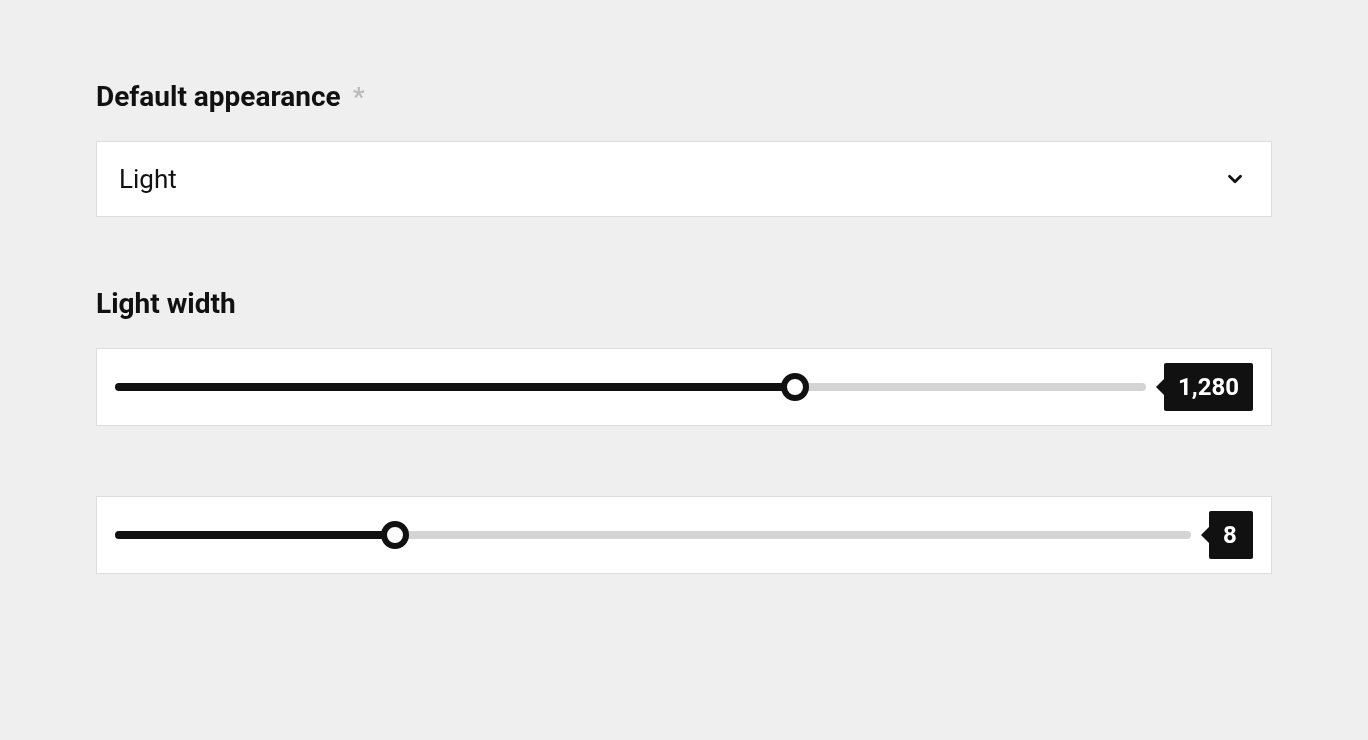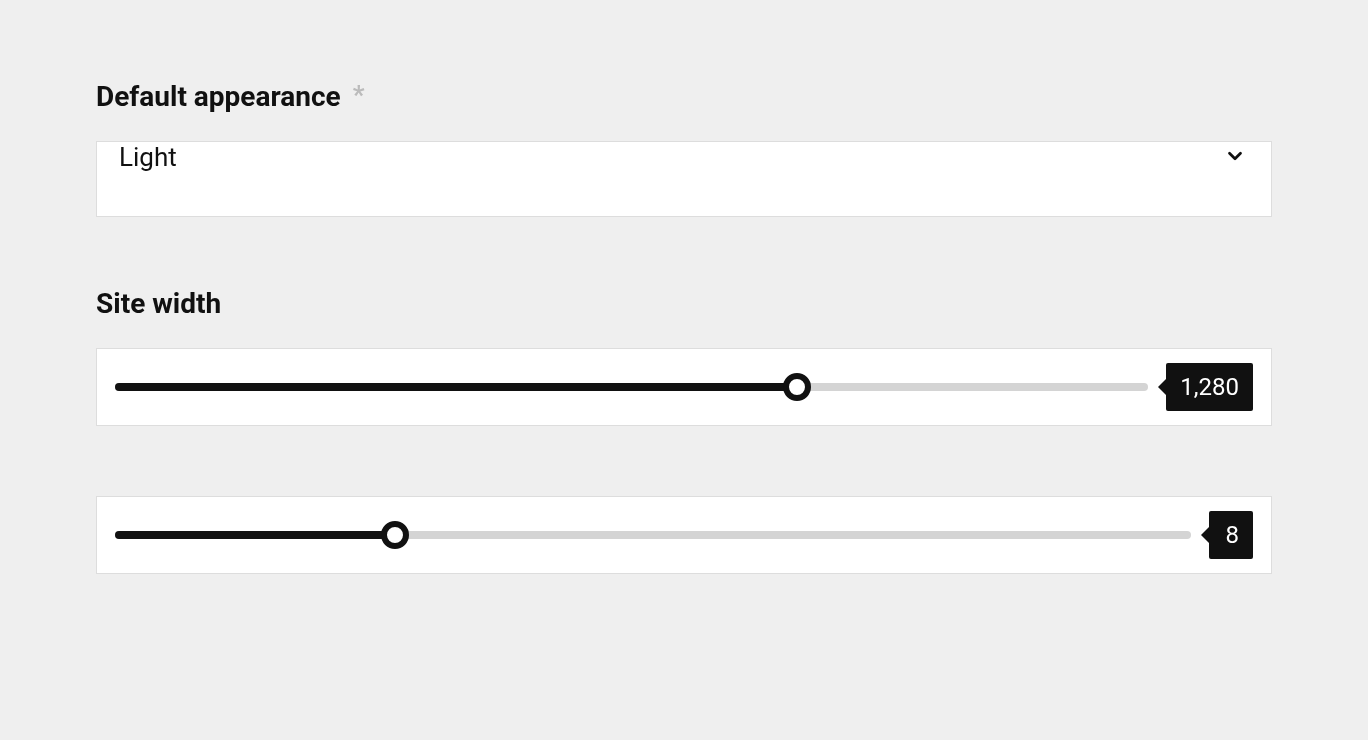--- a/index.html
+++ b/index.html
@@ -16,35 +16,35 @@
     }
     .field-group {
       margin-bottom: 70px;
     }
     .field-label {
       font-size: 28px;
       font-weight: 700;
       color: #111;
       margin-bottom: 28px;
       display: flex;
-      align-items: flex-start;
+      align-items: center;
       gap: 12px;
     }
     .required-asterisk {
       color: #bbb;
       font-size: 26px;
       font-weight: 700;
     }
     .select-wrapper {
       position: relative;
       background: #fff;
       border: 1px solid #ddd;
       height: 76px;
       display: flex;
-      align-items: flex-start;
+      align-items: center;
       padding: 0 22px;
       cursor: pointer;
     }
     .select-value {
       font-size: 26px;
       color: #111;
       flex: 1;
     }
     .chevron {
       width: 28px;
@@ -86,25 +86,25 @@
       border-radius: 50%;
       top: 50%;
       transform: translate(-50%, -50%);
       cursor: grab;
     }
     .slider-badge {
       position: relative;
       background: #111;
       color: #fff;
       font-size: 24px;
-      font-weight: 400;
+      font-weight: 700;
       padding: 10px 14px;
       border-radius: 2px;
       min-width: 44px;
-      text-align: right;
+      text-align: left;
     }
     .slider-badge::before {
       content: "";
       position: absolute;
       left: -8px;
       top: 50%;
       transform: translateY(-50%);
       border-top: 8px solid transparent;
       border-bottom: 8px solid transparent;
       border-right: 8px solid #111;
@@ -123,21 +123,21 @@
     <span class="chevron">
       <svg width="22" height="22" viewBox="0 0 24 24" fill="none" stroke="#111" stroke-width="3" stroke-linecap="round" stroke-linejoin="round">
         <polyline points="6 9 12 15 18 9"></polyline>
       </svg>
     </span>
   </div>
 </div>
 
 <div class="field-group">
   <div class="field-label">
-    <span>Site width</span>
+    <span>Light width</span>
   </div>
   <div class="slider-wrapper">
     <div class="slider-track">
       <div class="slider-fill" style="width:66%"></div>
       <div class="slider-thumb" style="left:66%"></div>
     </div>
     <div class="slider-badge">1,280</div>
   </div>
 </div>
 

